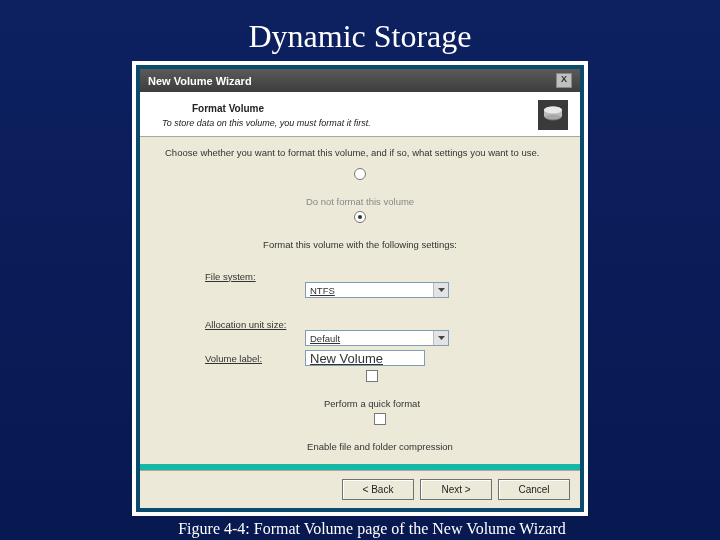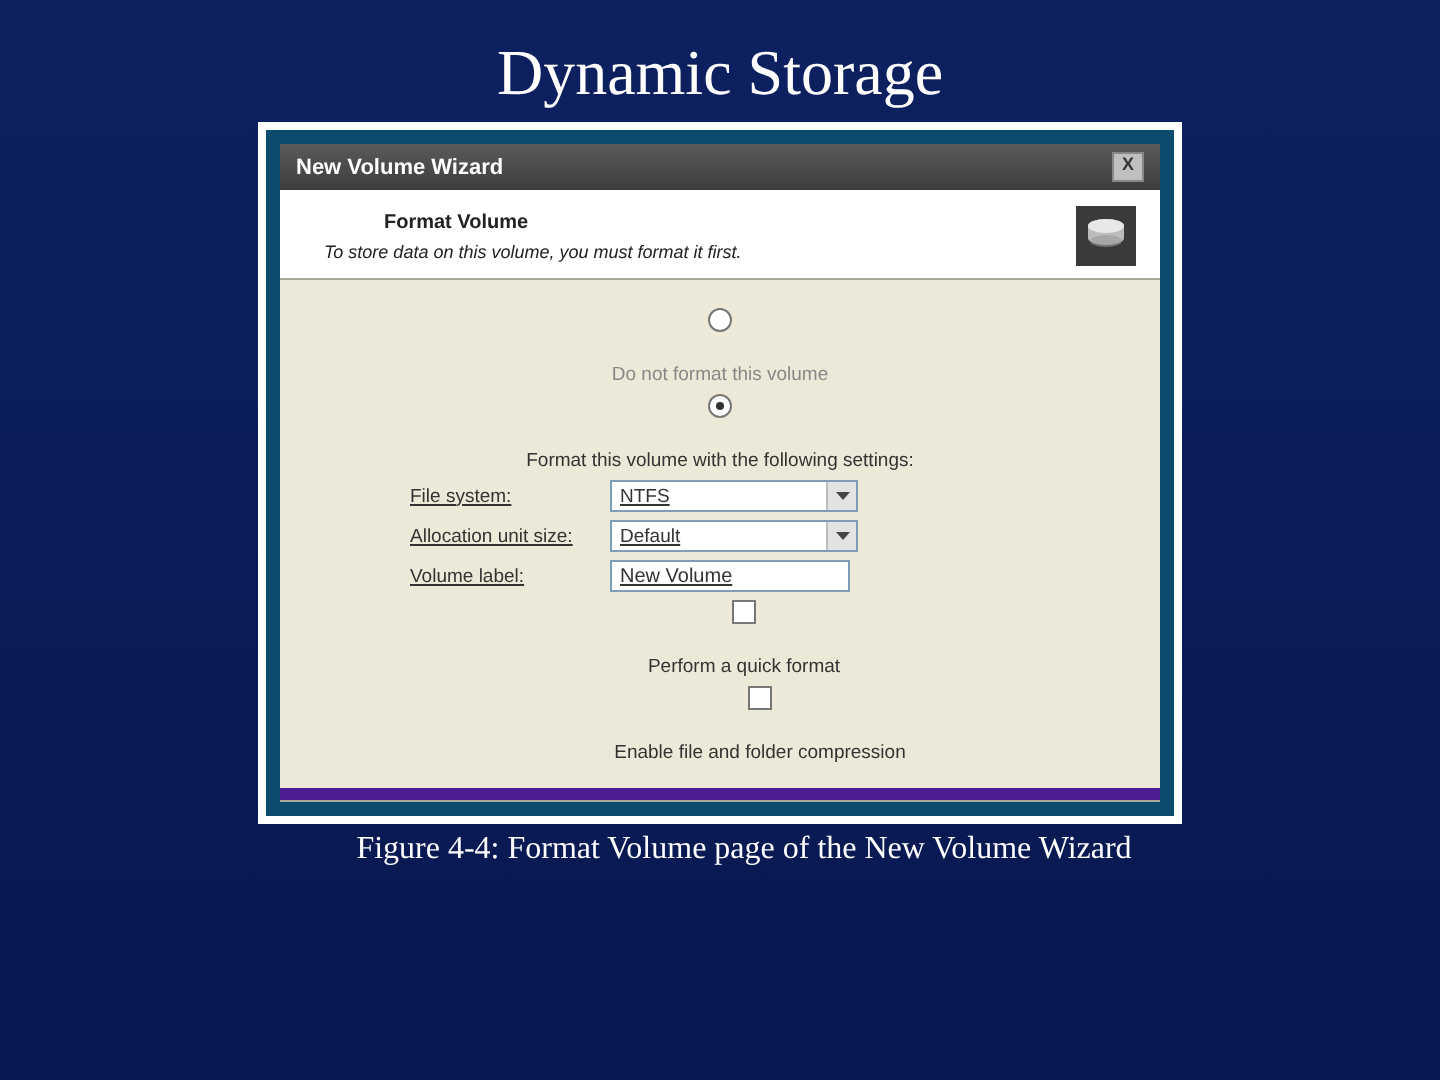--- a/index.html
+++ b/index.html
@@ -23,22 +23,22 @@
     color: #ffffff;
     font-size: 16px;
     text-align: center;
     margin-top: 8px;
     font-family: Georgia, "Times New Roman", serif;
     margin-left: 24px;
   }
   .window {
     width: 440px;
     margin: 10px auto 0 auto;
-    background: #4c1d95;
-    border: 7px solid #0c4a6e;
+    background: #14b8a6;
+    border: 4px solid #0c4a6e;
     box-shadow: 0 0 0 4px #fff;
     font-family: Tahoma, Arial, sans-serif;
     font-size: 10px;
     color: #222;
   }
   .titlebar {
     background: linear-gradient(to bottom, #5a5a5a 0%, #3d3d3d 100%);
     color: #fff;
     padding: 4px 8px;
     font-weight: bold;
@@ -114,22 +114,23 @@
   }
   .field-label {
     width: 100px;
     font-size: 9.5px;
   }
   .combo {
     display: flex;
     border: 1px solid #7f9db9;
     background: #fff;
     height: 16px;
-    width: 124px;
+    width: 144px;
     box-sizing: border-box;
+    margin-top: 28px;
   }
   .combo .combo-text {
     flex: 1;
     padding: 1px 4px;
     font-size: 9.5px;
     line-height: 14px;
   }
   .combo .combo-btn {
     width: 14px;
     background: #e3e3e3;
@@ -138,21 +139,21 @@
     align-items: center;
     justify-content: center;
   }
   .combo .combo-btn svg { display:block;}
   .textbox {
     border: 1px solid #7f9db9;
     background: #fff;
     height: 16px;
     width: 120px;
     padding: 1px 4px;
-    font-size: 10px;
+    font-size: 13px;
     box-sizing: border-box;
     line-height: 14px;
   }
   .divider {
     border-top: 1px solid #aca899;
     margin: 6px 0 0 0;
   }
   .buttons {
     display: flex;
     justify-content: flex-end;
@@ -205,20 +206,21 @@
         <rect width="30" height="30" fill="#3a3a3a"></rect>
         <ellipse cx="15" cy="10" rx="9" ry="3.5" fill="#ddd"></ellipse>
         <path d="M6 10 v6 a9 3.5 0 0 0 18 0 v-6" fill="#bcbcbc"></path>
         <ellipse cx="15" cy="10" rx="9" ry="3.5" fill="#e8e8e8"></ellipse>
         <ellipse cx="15" cy="17.5" rx="8" ry="3" fill="#999" opacity="0.6"></ellipse>
       </svg>
     </div>
   </div>
 
   <div class="content">
+    <div class="instruction">Choose whether you want to format this volume, and if so, what settings you want to use.</div>
 
     <div class="radio-row disabled">
       <span class="radio-circle"></span>
       <span>Do not format this volume</span>
     </div>
 
     <div class="radio-row">
       <span class="radio-circle">
           <span class="radio-dot"></span>
         </span>
@@ -261,15 +263,20 @@
       </div>
       <div class="check-row" style="margin-left:20px;">
         <span class="checkbox"></span>
         <span>Enable file and folder compression</span>
       </div>
     </div>
   </div>
 
   <div class="divider"></div>
 
+  <div class="buttons">
+    <div class="btn">&lt; Back</div>
+    <div class="btn">Next &gt;</div>
+    <div class="btn">Cancel</div>
+  </div>
 </div>
 
 <div class="caption">Figure 4-4: Format Volume page of the New Volume Wizard</div>
 
 </body></html>

